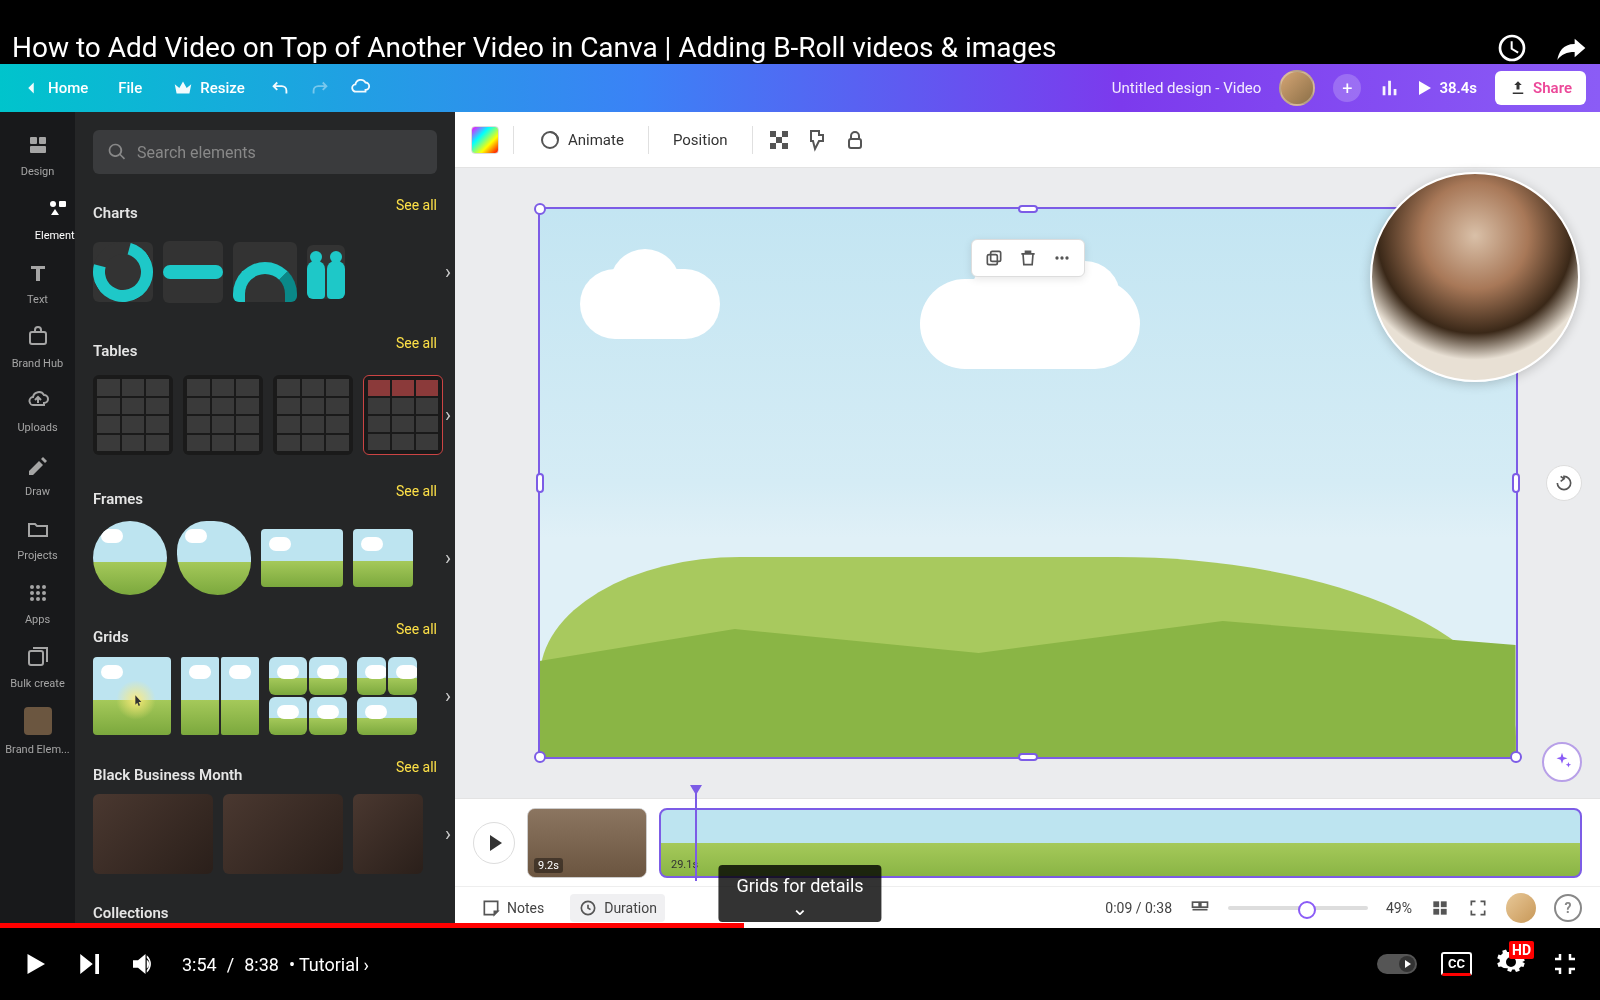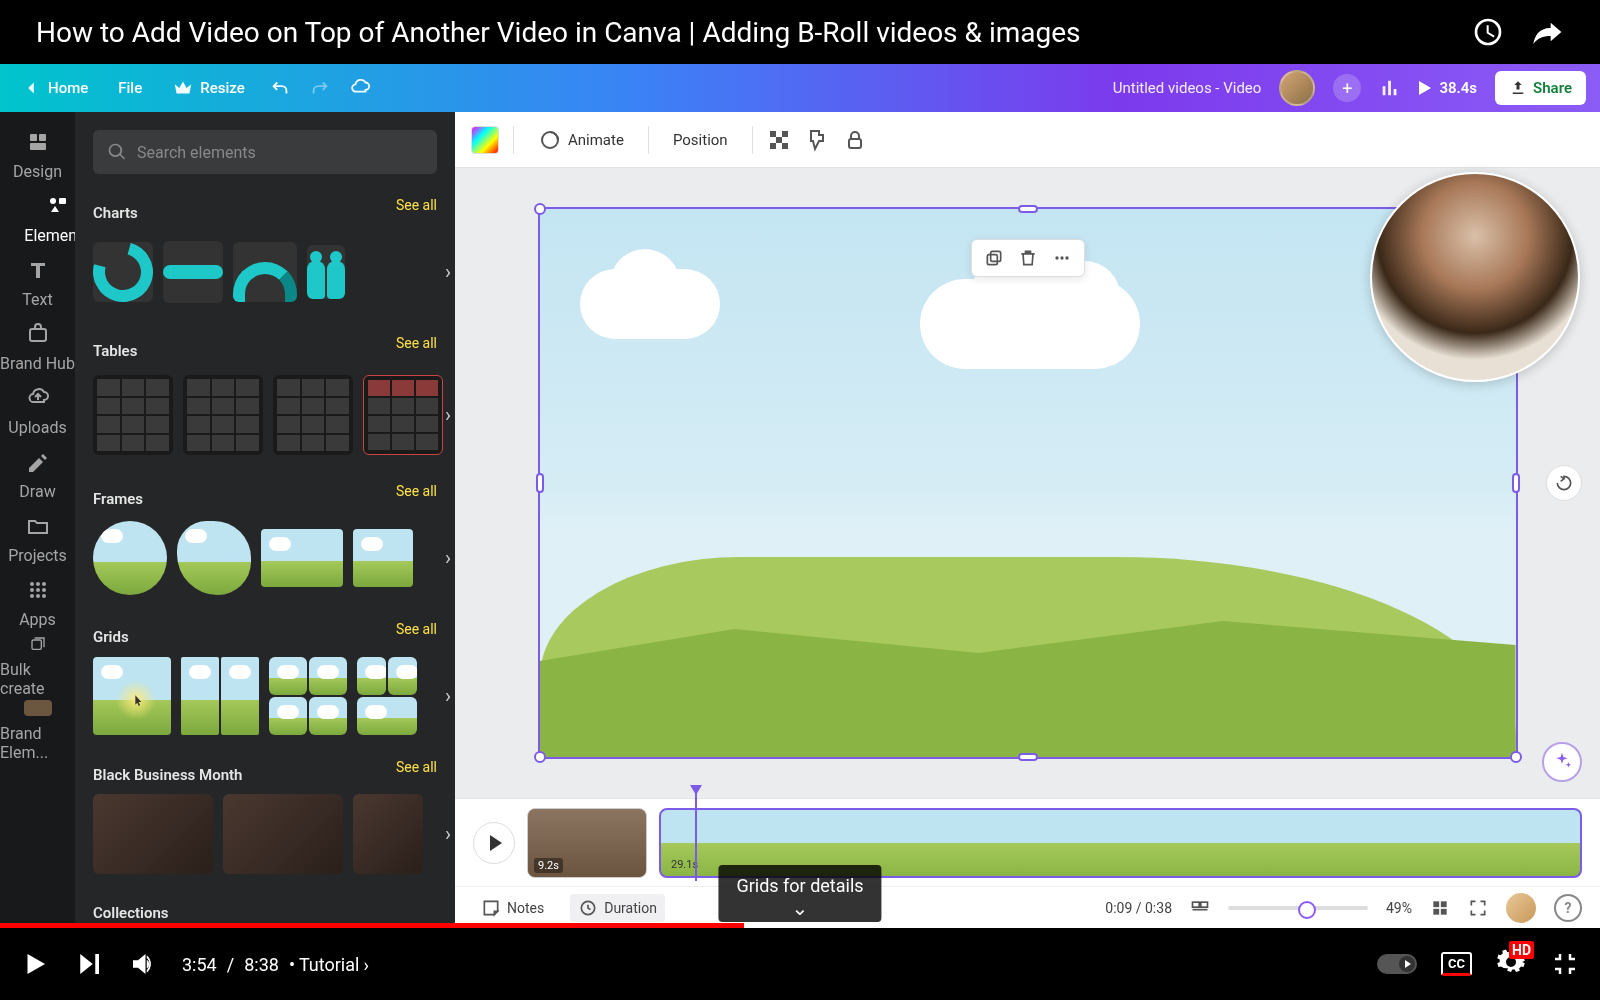--- a/index.html
+++ b/index.html
@@ -1,47 +1,47 @@
 <!DOCTYPE html>
 <html><head>
 <meta charset="utf-8">
 <style>
 * { margin:0; padding:0; box-sizing:border-box; font-family:-apple-system,BlinkMacSystemFont,"Segoe UI",Roboto,sans-serif; }
 body { width:1600px; height:1000px; background:#000; overflow:hidden; position:relative; }
 
 
-.yt-title-bar { height:64px; background:#000; display:flex; align-items:center; padding:0 36px; color:#fff; font-size:28px; font-weight:400; justify-content:space-between; }
+.yt-title-bar { height:64px; background:#000; display:flex; align-items:flex-end; padding:0 12px; color:#fff; font-size:28px; font-weight:400; justify-content:space-between; }
 .yt-actions { display:flex; gap:28px; align-items:center; }
 .yt-icon { width:32px; height:32px; fill:#fff; cursor:pointer; }
 
 .video-area { position:absolute; top:64px; left:0; right:0; bottom:72px; background:#000; }
 
 
 .canva { position:absolute; inset:0; background:#fff; display:flex; flex-direction:column; }
 
 
 .canva-header { height:48px; background:linear-gradient(90deg,#00c4cc 0%,#3b82f6 40%,#7c3aed 70%,#8b5cf6 100%); display:flex; align-items:center; padding:0 14px; gap:18px; color:#fff; font-size:15px; }
 .hdr-btn { display:flex; align-items:center; gap:6px; cursor:pointer; padding:4px 6px; border-radius:4px; font-weight:500; }
 .hdr-left { display:flex; align-items:center; gap:18px; }
 .hdr-icon { width:22px; height:22px; fill:#fff; opacity:.95; }
 .hdr-spacer { flex:1; }
 .doc-name { color:rgba(255,255,255,.9); font-size:15px; }
 .avatar-sm { width:36px; height:36px; border-radius:50%; background:linear-gradient(135deg,#d4a574,#8b6f47); border:2px solid rgba(255,255,255,.3); }
 .plus-btn { width:28px; height:28px; border-radius:50%; background:rgba(255,255,255,.2); display:flex; align-items:center; justify-content:center; font-size:18px; }
-.share-btn { background:#fff; color:#15803d; padding:8px 14px; border-radius:6px; display:flex; align-items:center; gap:6px; font-weight:600; font-size:15px; }
+.share-btn { background:#fff; color:#ec4899; padding:8px 14px; border-radius:6px; display:flex; align-items:center; gap:6px; font-weight:600; font-size:15px; }
 .share-btn svg { fill:#333; }
 .play-time { display:flex; align-items:center; gap:8px; font-weight:600; }
 .play-tri { width:0; height:0; border-left:12px solid #fff; border-top:7px solid transparent; border-bottom:7px solid transparent; }
 
 
 .canva-body { flex:1; display:flex; overflow:hidden; }
 
 
 .nav-rail { width:75px; background:#18191b; display:flex; flex-direction:column; align-items:center; padding-top:12px; gap:2px; }
-.nav-item { width:100%; height:62px; display:flex; flex-direction:column; align-items:center; justify-content:center; gap:8px; color:#a5a5a5; font-size:16px; cursor:pointer; }
+.nav-item { width:100%; height:62px; display:flex; flex-direction:column; align-items:center; justify-content:center; gap:8px; color:#a5a5a5; font-size:11px; cursor:pointer; }
 .nav-item.active { color:#fff;padding-left:40px; }
 .nav-item svg { width:24px; height:24px; fill:currentColor; }
 .brand-sq { width:28px; height:28px; background:#6b5640; border-radius:4px; }
 
 
 .elements-panel { width:380px; background:#252627; display:flex; flex-direction:column; padding:18px 18px 0; gap:14px; overflow:hidden; position:relative; }
 .search-box { background:#3a3b3d; border-radius:6px; height:44px; display:flex; align-items:center; padding:0 14px; gap:10px; }
 .search-box svg { width:20px; height:20px; fill:#888; }
 .search-input { background:transparent; border:none; outline:none; color:#22c55e; font-size:16px; flex:1; }
 .search-input::placeholder { color:#888; }
@@ -190,21 +190,21 @@
             <path fill="none" stroke="#fff" stroke-width="2" d="M9 14l-4-4 4-4M5 10h9a5 5 0 015 5v3"></path>
           </svg>
         <svg class="hdr-icon" style="opacity:.4" viewBox="0 0 24 24">
             <path fill="none" stroke="#fff" stroke-width="2" d="M15 14l4-4-4-4M19 10h-9a5 5 0 00-5 5v3"></path>
           </svg>
         <svg class="hdr-icon" viewBox="0 0 24 24">
             <path fill="none" stroke="#fff" stroke-width="2" d="M18 14a4 4 0 000-8 6 6 0 00-11 2 4 4 0 001 8h10z"></path>
           </svg>
       </div>
       <div class="hdr-spacer"></div>
-      <span class="doc-name">Untitled videos - Video</span>
+      <span class="doc-name">Untitled design - Video</span>
       <div class="avatar-sm"></div>
       <div class="plus-btn">+</div>
       <svg class="hdr-icon" viewBox="0 0 24 24">
           <path d="M4 20h3V10H4v10zm6 0h3V4h-3v16zm6 0h3v-7h-3v7z"></path>
         </svg>
       <div class="play-time">
         <div class="play-tri"></div>
         <span>38.4s</span>
       </div>
       <div class="share-btn">

